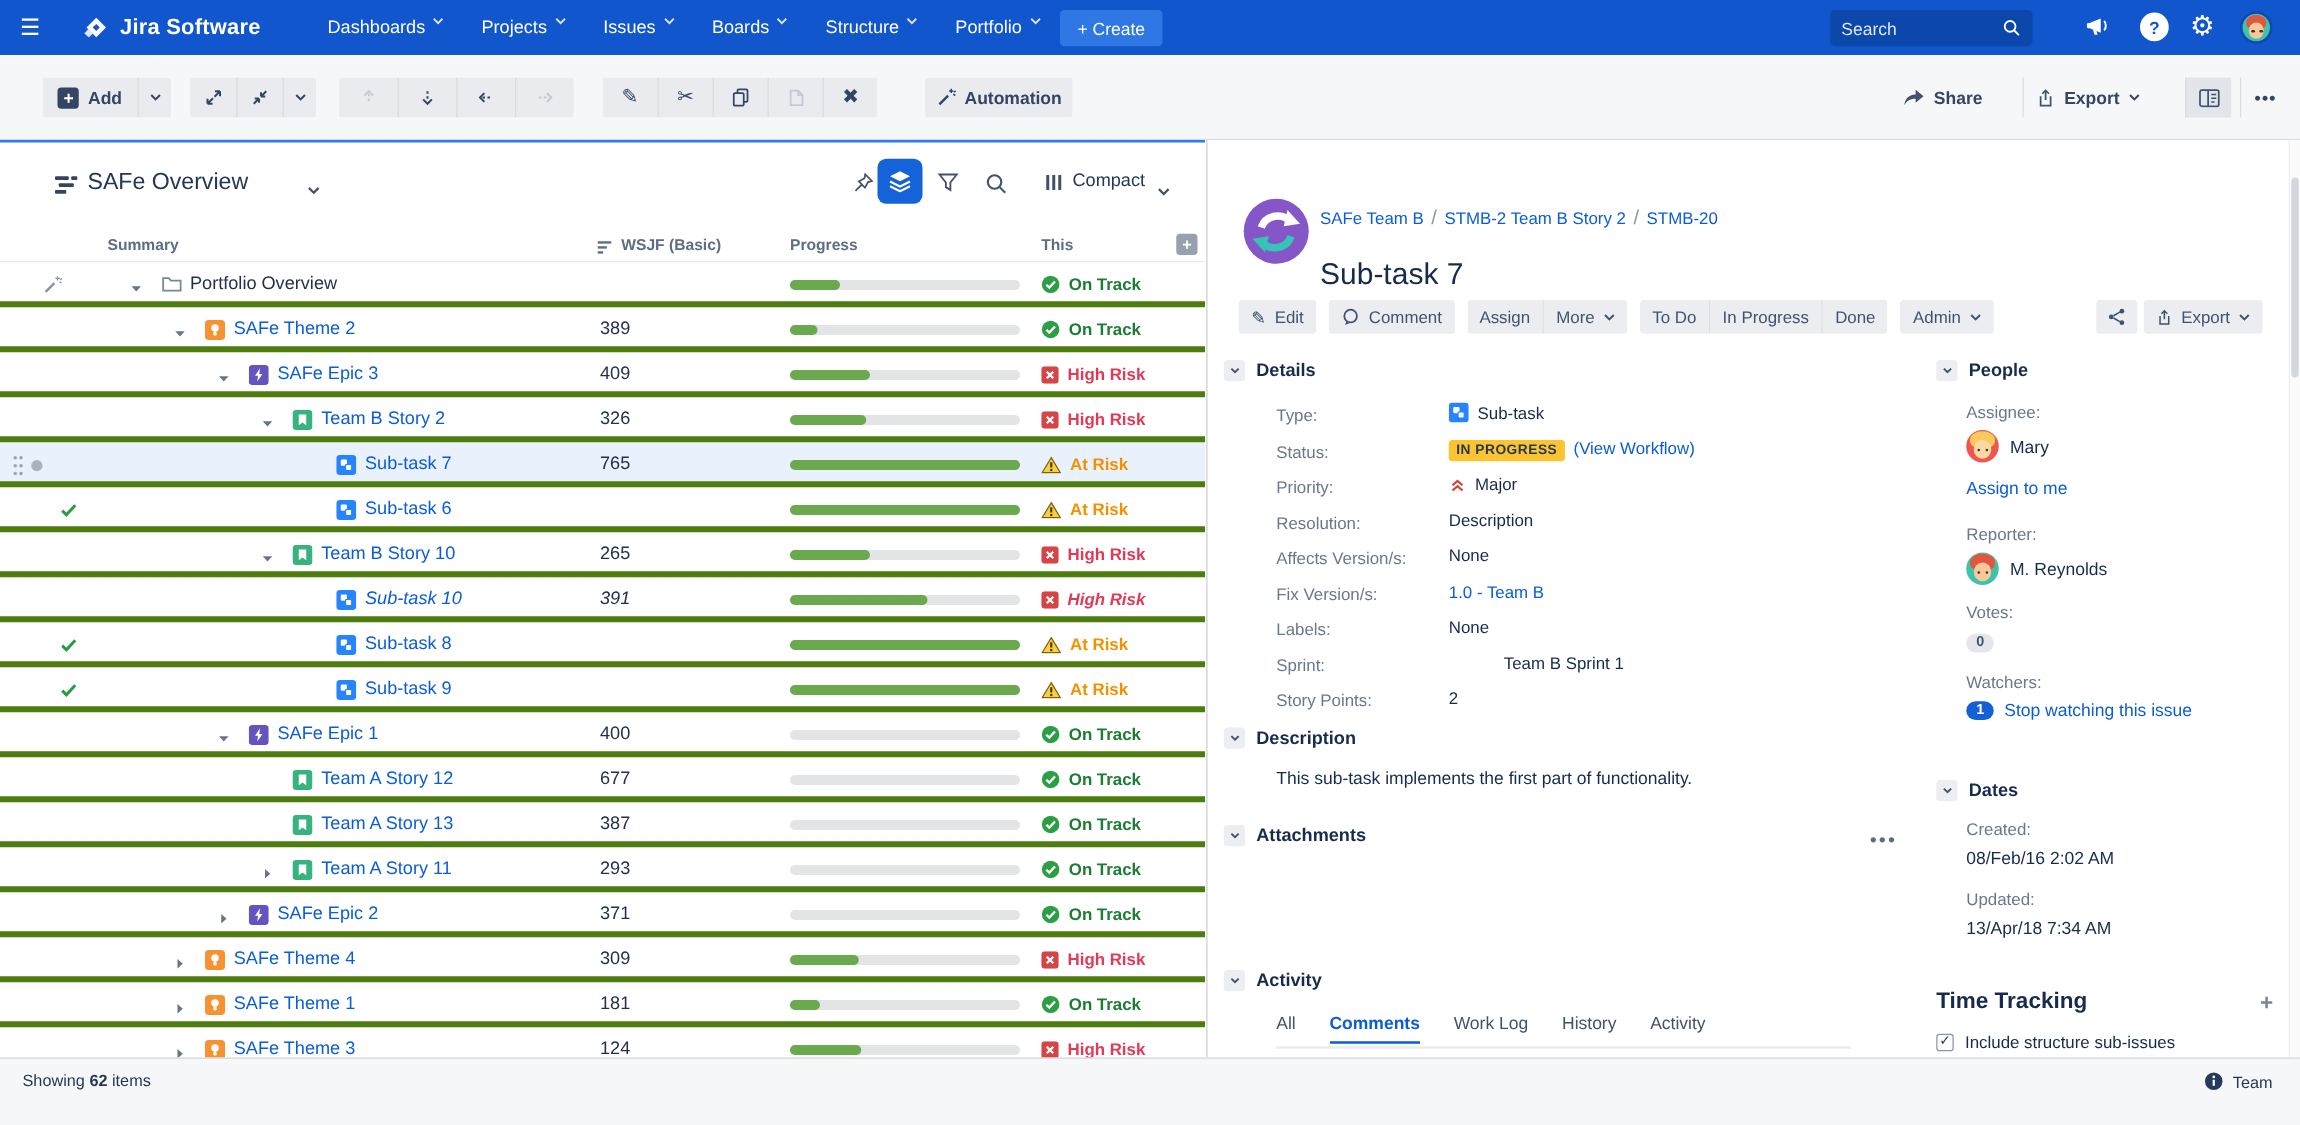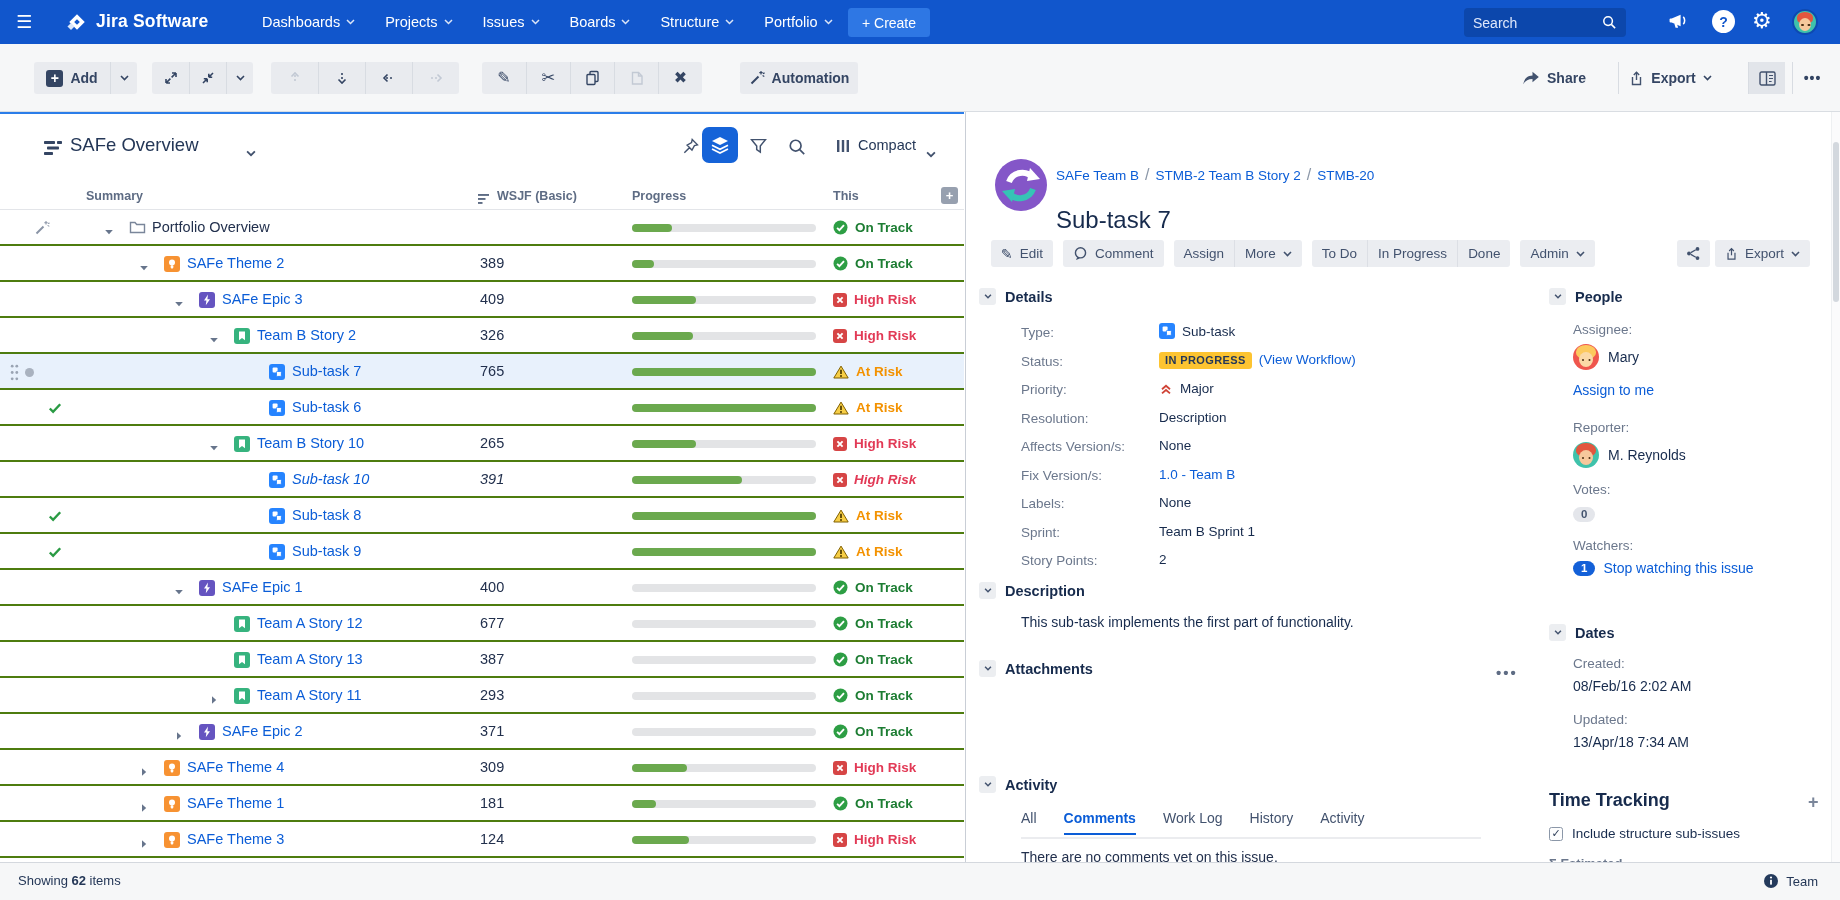--- a/index.html
+++ b/index.html
@@ -6,21 +6,21 @@
   *{box-sizing:border-box;font-family:"Liberation Sans","DejaVu Sans",sans-serif}
   .app{position:relative;width:1840px;height:900px;overflow:hidden;background:#fff;color:#172b4d}
   [data-interactable="true"]{cursor:pointer}
 
   
   .topnav{position:absolute;left:0;top:0;width:1840px;height:44px;background:#1156cc;display:flex;align-items:center}
   .burger{position:absolute;left:16px;top:12px;color:#fff;font-size:18px;line-height:20px}
   .logo{position:absolute;left:64px;top:9px}
   .brand{position:absolute;left:96px;top:11px;color:#fff;font-size:17.5px;font-weight:600;letter-spacing:.2px}
   .navitems{position:absolute;left:262px;top:0;height:44px;display:flex;align-items:center;gap:30px}
-  .nav-item{color:#fff;font-size:14.5px;display:flex;align-items:center;gap:6px;white-space:nowrap}
+  .nav-item{color:#fff;font-size:14.5px;display:flex;align-items:flex-start;gap:6px;white-space:nowrap}
   .nav-item svg{opacity:.85}
   .create-btn{position:absolute;left:848px;top:8px;width:82px;height:29px;border:none;border-radius:3.5px;background:#2e77e4;color:#fff;font-size:14px}
   .search{position:absolute;left:1464px;top:8px;width:162px;height:29px;border-radius:4px;background:#0c47ac;display:flex;align-items:center;padding:0 9px;color:#fff}
   .search-ph{flex:1;font-size:14px;color:#dfe8fb}
   .tn-ic{position:absolute;top:11px;color:#fff}
   .help-circ{position:absolute;left:1712px;top:10px;width:23px;height:23px;border-radius:50%;background:#fff;color:#1156cc;font-weight:700;font-size:14px;display:flex;align-items:center;justify-content:center}
   .gear{position:absolute;left:1752px;top:8px;color:#fff;font-size:22px;line-height:26px}
   
   .av{position:relative;border-radius:50%;overflow:hidden;display:inline-block;vertical-align:middle}
   .av .hair{position:absolute;left:12%;top:5%;width:76%;height:52%;border-radius:50% 50% 45% 45%}
@@ -53,21 +53,21 @@
   .compact-lbl{position:absolute;left:858px;top:23px;font-size:14.5px;color:#243757}
   .compact-chev{position:absolute;left:926px;top:30px;color:#42526e}
 
   
   .colhead{position:absolute;left:0;top:70px;width:964px;height:26px;border-bottom:1px solid #e3e5e9}
   .col-lbl{position:absolute;top:5px;font-size:12.5px;font-weight:700;color:#5e6c84}
   .addcol{position:absolute;left:941px;top:3px;width:17px;height:17px;border-radius:3px;background:#97a0af;color:#fff;font-size:13px;font-weight:700;display:flex;align-items:center;justify-content:center;line-height:1}
 
   
   .rows{position:absolute;left:0;top:96px;width:964px;bottom:0}
-  .srow{position:absolute;left:0;width:1068px;height:36px;border-bottom:2px solid #4d7c0f;background:#fff}
+  .srow{position:absolute;left:0;width:1068px;height:36px;border-bottom:5px solid #4d7c0f;background:#fff}
   .srow.sel{background:#e8f1fc}
   .twisty{position:absolute;top:13px}
   .ticon{position:absolute;top:10px}
   .slabel{position:absolute;top:9px;font-size:14.5px;color:#0b5dd7;white-space:nowrap}
   .slabel.dark{color:#22304d}
   .wsjf{position:absolute;left:480px;top:9px;font-size:14.5px;color:#22304d}
   .ptrack{position:absolute;left:632px;top:14px;width:184px;height:8px;border-radius:4px;background:#e3e4e6}
   .pfill{height:8px;border-radius:4px;background:#6ba94e}
   .risk{position:absolute;left:833px;top:10px;display:flex;gap:7px;align-items:center;font-size:13.5px}
   .risk b{font-weight:700}
@@ -117,21 +117,21 @@
   .person{position:absolute;display:flex;align-items:center;gap:9px;font-size:14px;color:#172b4d}
   .tt-head{position:absolute;left:583px;top:678px;font-size:18px;font-weight:600;color:#172b4d}
   .tt-plus{position:absolute;left:842px;top:680px;font-size:18px;font-weight:700;color:#7a869a}
   .cbrow{position:absolute;left:583px;top:714px;display:flex;align-items:center;gap:9px;font-size:13.5px;color:#172b4d}
   .cbox{display:inline-flex;width:14px;height:14px;border:1.4px solid #8b97a8;border-radius:2.5px;background:#fdfdfd;align-items:center;justify-content:center;font-size:11px;color:#2c3c57;font-weight:700;line-height:1}
   .clipped-est{position:absolute;left:583px;top:744px;font-size:13px;font-weight:700;color:#6b778c}
   .scrollstrip{position:absolute;right:0;top:0;bottom:0;width:9px;background:#fbfbfc;border-left:1px solid #eef0f2}
   .scrollthumb{position:absolute;right:1px;top:30px;width:6px;height:160px;border-radius:3px;background:#d3d8de}
 
   
-  .statusbar{position:absolute;left:0;bottom:0;width:1840px;height:38px;background:#f6f7f8;border-top:1px solid #d4d8de;z-index:9}
+  .statusbar{position:absolute;left:0;bottom:0;width:1840px;height:54px;background:#f6f7f8;border-top:1px solid #d4d8de;z-index:9}
   .sb-left{position:absolute;left:18px;top:10px;font-size:13px;color:#243757}
   .sb-right{position:absolute;right:22px;top:10px;display:flex;align-items:center;gap:7px;font-size:13px;color:#243757}
 </style>
 </head>
 <body>
 
 <div class="app" data-interactable="false">
 
   <header class="topnav" data-interactable="false">
     <span class="burger" data-interactable="true">☰</span>
@@ -900,21 +900,21 @@
           <span data-interactable="false"><span class="dval">None</span></span>
         </div>
         <div class="dfield" data-interactable="false" style="top: 142.5px;">
           <span class="dlabel" data-interactable="false">Fix Version/s:</span>
           <span data-interactable="false"><span class="dlink" data-interactable="true">1.0 - Team B</span></span>
         </div>
         <div class="dfield" data-interactable="false" style="top: 171px;">
           <span class="dlabel" data-interactable="false">Labels:</span>
           <span data-interactable="false"><span class="dval">None</span></span>
         </div>
-        <div class="dfield" data-interactable="false" style="top: 199.5px;">
+        <div class="dfield" data-interactable="false" style="top: 199.5px; gap: 44px;">
           <span class="dlabel" data-interactable="false">Sprint:</span>
           <span data-interactable="false"><span class="dval">Team B Sprint 1</span></span>
         </div>
         <div class="dfield" data-interactable="false" style="top: 228px;">
           <span class="dlabel" data-interactable="false">Story Points:</span>
           <span data-interactable="false"><span class="dval">2</span></span>
         </div>
       </div>
 
     <div class="sec-head" style="left:13px;top:470px" data-interactable="true">

